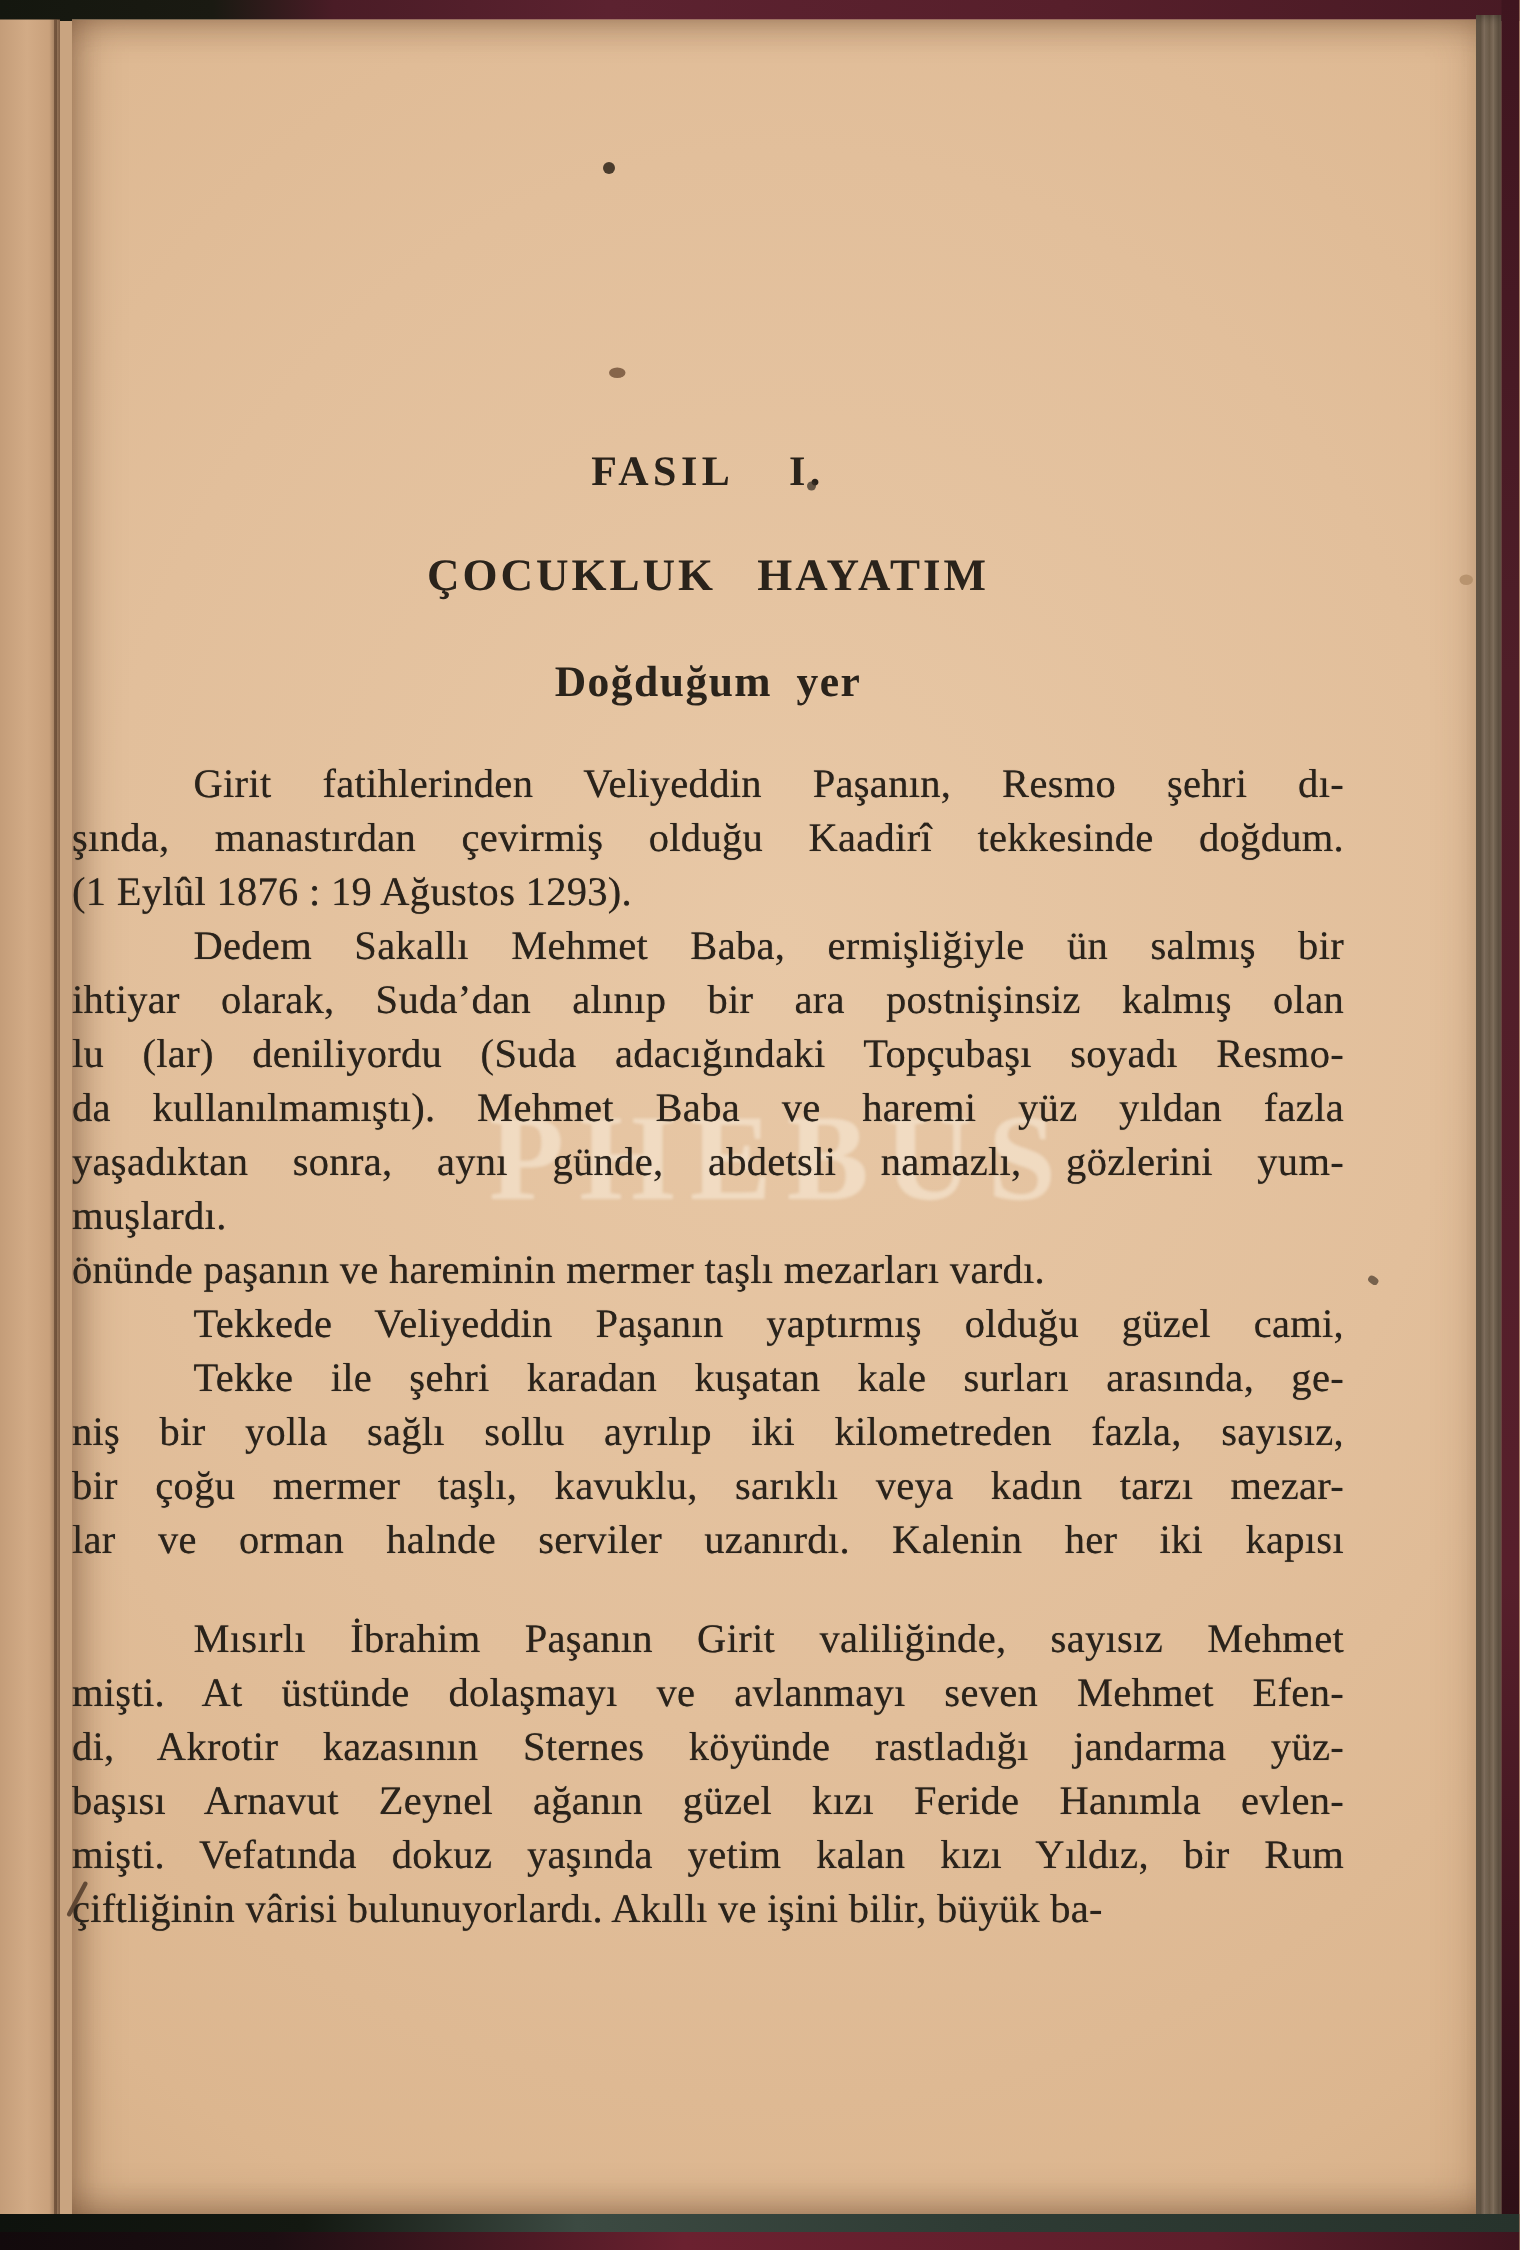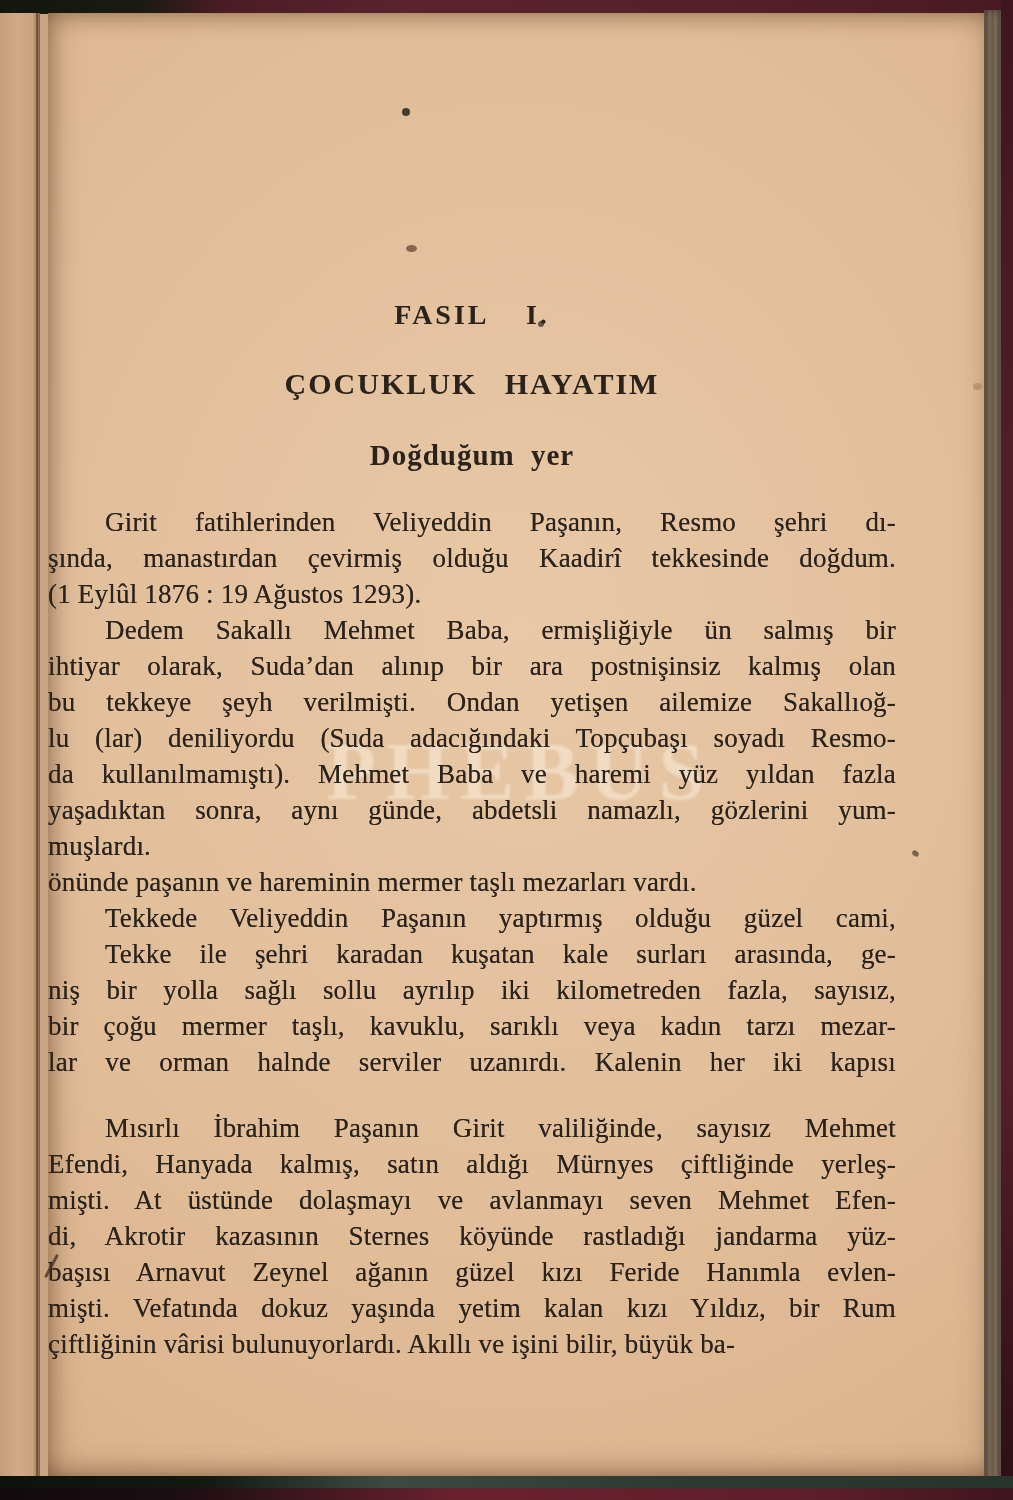--- a/index.html
+++ b/index.html
@@ -68,21 +68,21 @@
 
   .body-text{margin-top:32px;color:var(--ink);font-size:27px;line-height:36px;}
   .para{margin:0;}
   .para.gap{margin-top:30px;}
   .line{
     text-align:justify;text-align-last:justify;
     letter-spacing:.2px;
     text-shadow:0 0 .5px rgba(42,35,27,.7);
     white-space:normal;
   }
-  .line.first{text-indent:57px;}
+  .line.first{text-indent:57px;padding-left:24px;}
   .line.last{text-align-last:left;}
 
   
   .watermark{
     position:absolute;left:278px;top:712px;
     font-size:82px;font-weight:bold;letter-spacing:10px;
     color:rgba(252,242,226,.5);
     filter:blur(1.2px);
     pointer-events:none;
   }
@@ -119,39 +119,37 @@
       <h3>Doğduğum yer</h3>
       <div class="body-text" id="body-text">
           <div class="para">
             <div class="line first">Girit fatihlerinden Veliyeddin Paşanın, Resmo şehri dı-</div>
             <div class="line">şında, manastırdan çevirmiş olduğu Kaadirî tekkesinde doğdum.</div>
             <div class="line last">(1 Eylûl 1876 : 19 Ağustos 1293).</div>
           </div>
           <div class="para">
             <div class="line first">Dedem Sakallı Mehmet Baba, ermişliğiyle ün salmış bir</div>
             <div class="line">ihtiyar olarak, Suda’dan alınıp bir ara postnişinsiz kalmış olan</div>
-            <div class="line">bu tekkeye şeyh verilmişti. Ondan yetişen ailemize Sakallıoğ-</div>
             <div class="line">lu (lar) deniliyordu (Suda adacığındaki Topçubaşı soyadı Resmo-</div>
             <div class="line">da kullanılmamıştı). Mehmet Baba ve haremi yüz yıldan fazla</div>
             <div class="line">yaşadıktan sonra, aynı günde, abdetsli namazlı, gözlerini yum-</div>
             <div class="line last">muşlardı.</div>
           </div>
           <div class="para">
             <div class="line last">önünde paşanın ve hareminin mermer taşlı mezarları vardı.</div>
             <div class="line first">Tekkede Veliyeddin Paşanın yaptırmış olduğu güzel cami,</div>
           </div>
           <div class="para">
             <div class="line first">Tekke ile şehri karadan kuşatan kale surları arasında, ge-</div>
             <div class="line">niş bir yolla sağlı sollu ayrılıp iki kilometreden fazla, sayısız,</div>
             <div class="line">bir çoğu mermer taşlı, kavuklu, sarıklı veya kadın tarzı mezar-</div>
             <div class="line">lar ve orman halnde serviler uzanırdı. Kalenin her iki kapısı</div>
           </div>
           <div class="para gap">
             <div class="line first">Mısırlı İbrahim Paşanın Girit valiliğinde, sayısız Mehmet</div>
-            <div class="line">Efendi, Hanyada kalmış, satın aldığı Mürnyes çiftliğinde yerleş-</div>
             <div class="line">mişti. At üstünde dolaşmayı ve avlanmayı seven Mehmet Efen-</div>
             <div class="line">di, Akrotir kazasının Sternes köyünde rastladığı jandarma yüz-</div>
             <div class="line">başısı Arnavut Zeynel ağanın güzel kızı Feride Hanımla evlen-</div>
             <div class="line">mişti. Vefatında dokuz yaşında yetim kalan kızı Yıldız, bir Rum</div>
             <div class="line last">çiftliğinin vârisi bulunuyorlardı. Akıllı ve işini bilir, büyük ba-</div>
           </div>
         </div>
     </div>
 
     <div class="dot d3"></div>

